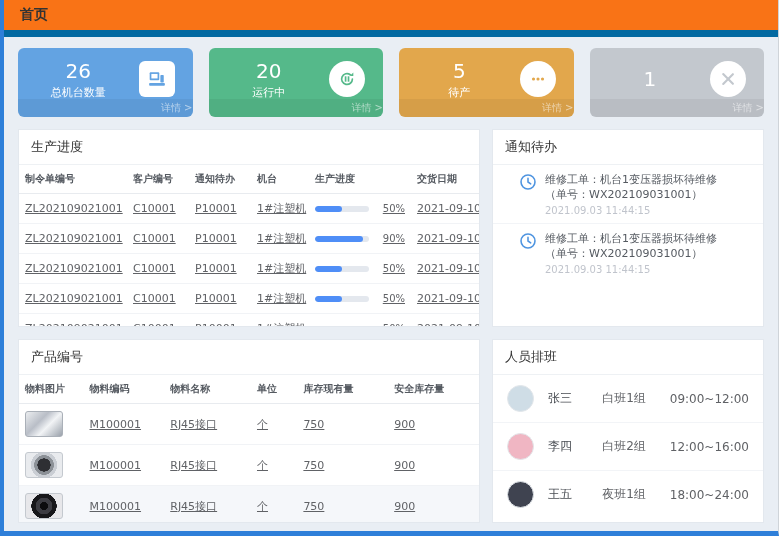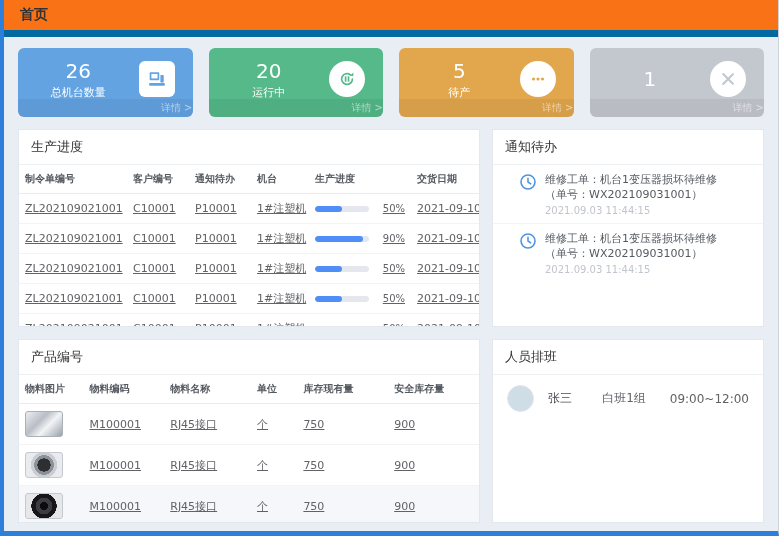--- a/index.html
+++ b/index.html
@@ -371,20 +371,32 @@
           <div class="panel-title">人员排班</div>
           <div class="staff-list">
 
               <div class="staff-row">
                 <span class="avatar" style="background: rgb(207, 221, 230);"></span>
                 <span class="s-name">张三</span>
                 <span class="s-shift">白班1组</span>
                 <span class="s-time">09:00~12:00</span>
               </div>
 
-
+              <div class="staff-row">
+                <span class="avatar" style="background: rgb(240, 182, 195);"></span>
+                <span class="s-name">李四</span>
+                <span class="s-shift">白班2组</span>
+                <span class="s-time">12:00~16:00</span>
+              </div>
+
+              <div class="staff-row">
+                <span class="avatar" style="background: rgb(63, 67, 80);"></span>
+                <span class="s-name">王五</span>
+                <span class="s-shift">夜班1组</span>
+                <span class="s-time">18:00~24:00</span>
+              </div>
             </div>
         </div>
 
       </div>
     </div>
   </div>
 </div>
 
 </body></html>

